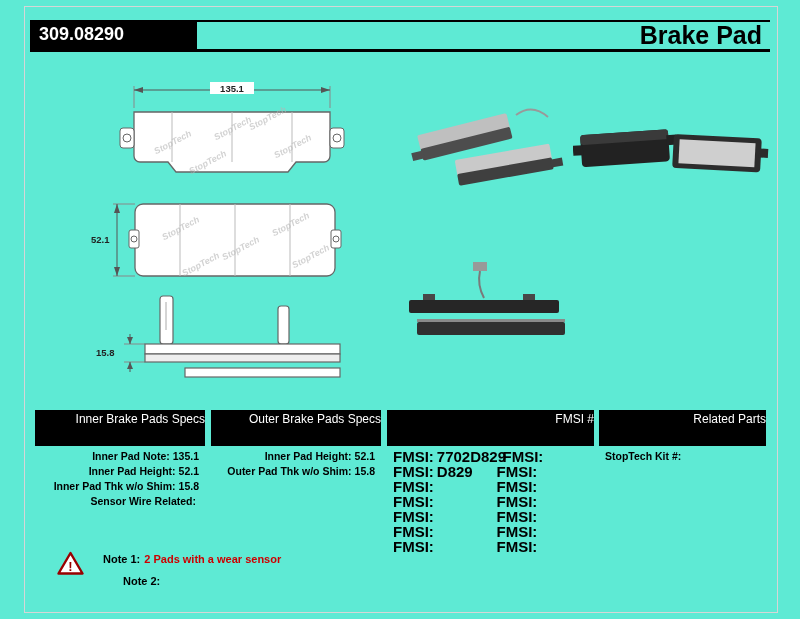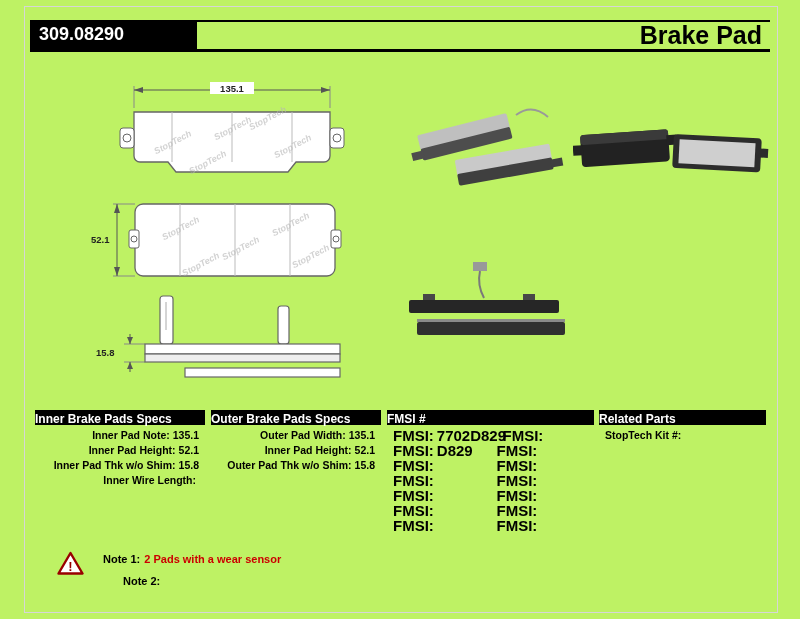--- a/index.html
+++ b/index.html
@@ -1,32 +1,32 @@
 <!DOCTYPE html>
 <html><head>
 <meta charset="utf-8">
 <style>
   html,body{margin:0;padding:0;background:#fff;}
   .page{
-    position:relative;width:800px;height:619px;background:#bef264;overflow:hidden;
+    position:relative;width:800px;height:619px;background:#5eead4;overflow:hidden;
     font-family:"Liberation Sans","DejaVu Sans",sans-serif;color:#000;
   }
   .sheet-border{position:absolute;left:24px;top:6px;width:752px;height:605px;border:1px solid #d6d6d6;}
   
   .header{position:absolute;left:30px;top:20px;width:740px;height:29px;border-bottom:3px solid #000;display:flex;}
   .part-box{background:#000;color:#fff;font-size:18px;font-weight:bold;width:158px;display:flex;align-items:center;padding-left:9px;}
   .header-right{flex:1;border-top:2px solid #000;display:flex;align-items:center;justify-content:flex-end;}
   .page-title{font-size:25px;font-weight:bold;padding-right:8px;}
   
   .abs{position:absolute;}
   svg text.dim{font-family:"Liberation Sans",sans-serif;font-size:9.5px;font-weight:bold;fill:#222;}
   svg text.wm{font-family:"Liberation Sans",sans-serif;font-size:9px;font-style:italic;font-weight:bold;fill:#b5b5b5;opacity:.6;}
   
   .col{position:absolute;top:410px;}
-  .col-header{background:#000;color:#fff;font-size:12px;font-weight:bold;text-align:left;height:15px;line-height:19px;}
+  .col-header{background:#000;color:#fff;font-size:12px;font-weight:normal;text-align:right;height:36px;line-height:19px;}
   .col-body{margin-top:3px;}
   .spec-row{font-size:10.5px;font-weight:bold;line-height:15px;text-align:right;padding-right:6px;white-space:nowrap;}
   .spec-row .val{margin-left:3px;}
   .fmsi-row{display:flex;font-size:15px;font-weight:bold;line-height:15px;}
   .fmsi-cell{width:50%;text-align:left;padding-left:6px;white-space:nowrap;}
   .fmsi-cell .val{margin-left:3px;}
   .left-row{font-size:10.5px;font-weight:bold;line-height:15px;text-align:left;padding-left:6px;white-space:nowrap;}
   
   .notes{position:absolute;left:57px;top:549px;}
   .warn-icon{position:absolute;left:0;top:2px;}
@@ -161,31 +161,28 @@
       <div class="spec-row">
         <span>Inner Pad Note:</span><span class="val">135.1</span>
       </div>
       <div class="spec-row">
         <span>Inner Pad Height:</span><span class="val">52.1</span>
       </div>
       <div class="spec-row">
         <span>Inner Pad Thk w/o Shim:</span><span class="val">15.8</span>
       </div>
       <div class="spec-row">
-        <span>Inner Wire Length:</span><span class="val"></span>
+        <span>Sensor Wire Related:</span><span class="val"></span>
       </div>
     </div>
   </div>
 
   <div class="col" style="left:211px;width:170px;">
     <div class="col-header">Outer Brake Pads Specs</div>
     <div class="col-body">
-      <div class="spec-row">
-        <span>Outer Pad Width:</span><span class="val">135.1</span>
-      </div>
       <div class="spec-row">
         <span>Inner Pad Height:</span><span class="val">52.1</span>
       </div>
       <div class="spec-row">
         <span>Outer Pad Thk w/o Shim:</span><span class="val">15.8</span>
       </div>
     </div>
   </div>
 
   <div class="col" style="left:387px;width:207px;">

